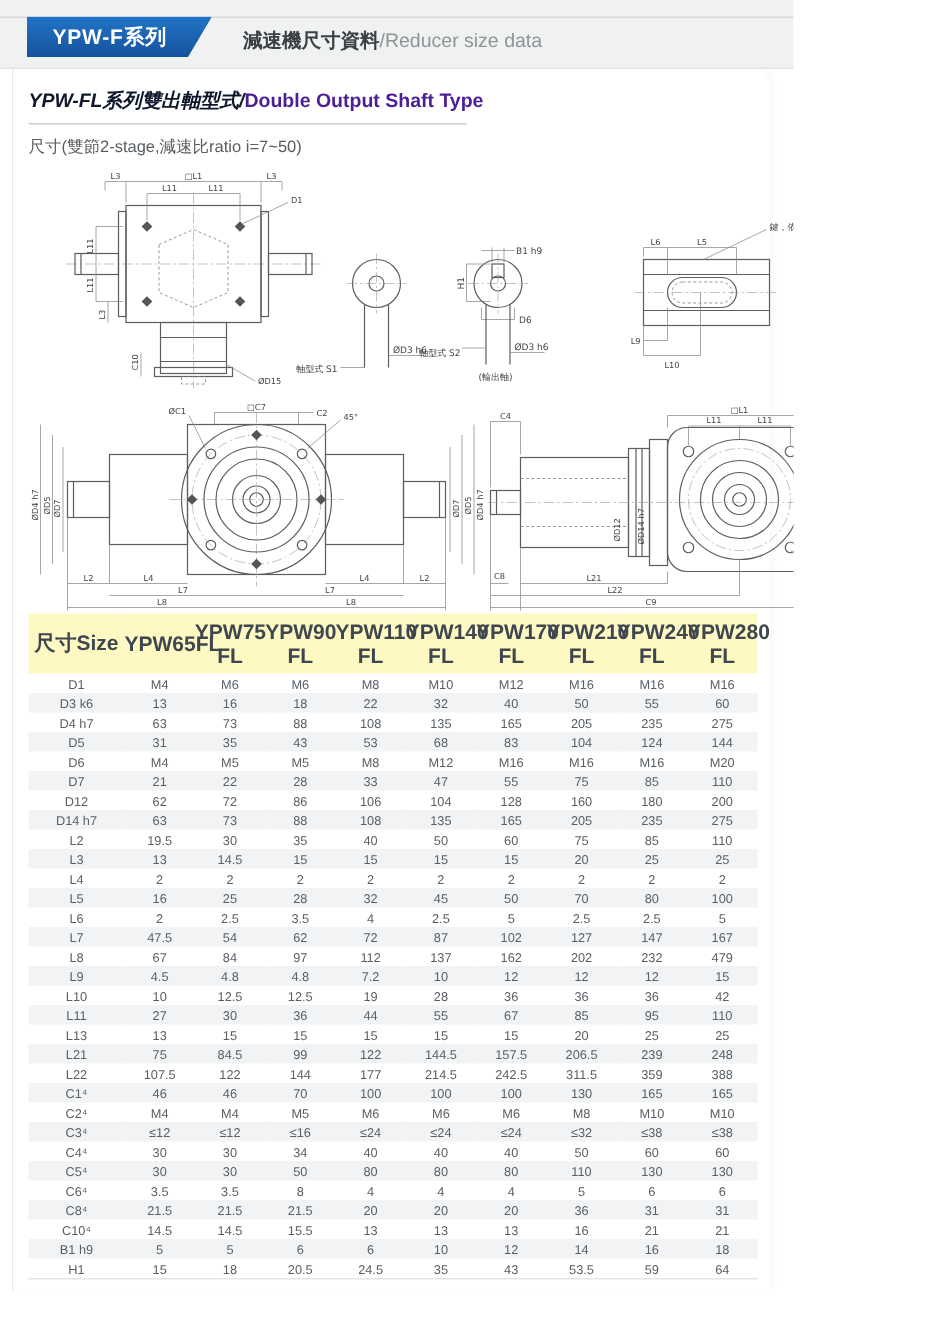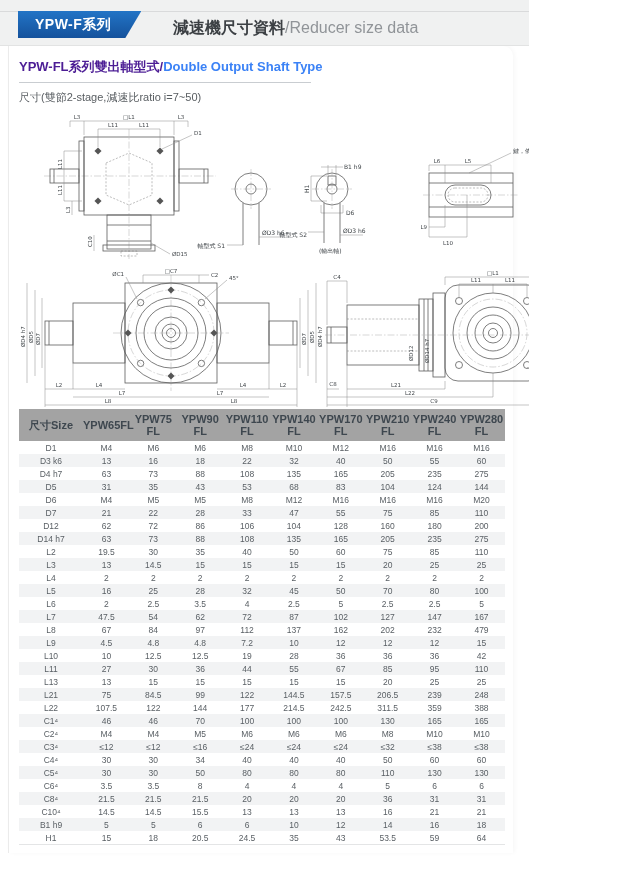--- a/index.html
+++ b/index.html
@@ -8,47 +8,47 @@
   .page { width:529px; height:878px; overflow:hidden; background:#fff; position:relative; }
 
   
   .top-band { position:relative; height:46px; background:#f0f1f1; border-bottom:1px solid #e2e3e3; }
   .band-line { position:absolute; top:11px; left:0; width:608px; height:1px; background:#d9dadb; }
   .badge { position:absolute; left:18px; top:11px; z-index:2;
            background:linear-gradient(180deg,#2274c6,#15529c);
            color:#fff; font-weight:bold; font-size:14px; line-height:27px;
            padding:0 30px 0 17px; letter-spacing:.5px;
            clip-path:polygon(0 0,100% 0,calc(100% - 16px) 100%,0 100%); }
-  .band-title { position:absolute; left:173px; top:18px; font-size:16px; }
+  .band-title { position:absolute; left:162px; top:18px; font-size:13px; }
   .band-title .zh { font-weight:bold; color:#3c4044; }
   .band-title .en { color:#909498; }
 
   
   .card { margin:0 16px 0 8px; background:#fff; border-left:1px solid #ebebeb;
           border-radius:0 10px 0 0; padding:12px 8px 8px 10px;
           box-shadow:2px 0 4px rgba(0,0,0,.03); }
   .section-title { font-size:13px; font-weight:bold; }
-  .section-title .zh { color:#4c1d95; }
-  .section-title .en { color:#3b82f6; }
+  .section-title .zh { color:#0f172a;font-style:italic; }
+  .section-title .en { color:#4c1d95; }
   .title-rule { width:292px; height:1px; background:#c9cdd1; margin:6px 0 7px; }
   .section-sub { font-size:11px; color:#585d61; margin-bottom:2px; }
 
   
   .drawings { height:302px; }
   svg .ol { stroke:#5d5d5d; stroke-width:.8; fill:none; }
   svg .dl { stroke:#8a8a8a; stroke-width:.5; fill:none; }
   svg .cl { stroke:#9a9a9a; stroke-width:.4; fill:none; stroke-dasharray:7 2 1.5 2; }
   svg .hd { stroke:#7a7a7a; stroke-width:.5; fill:none; stroke-dasharray:2 1.6; }
   svg .fb { fill:#555; stroke:none; }
   svg text { font-size:6px; fill:#3f4448; font-family:"DejaVu Sans",sans-serif; }
   svg text.sm { font-size:5.5px; }
 
   
   table { width:100%; border-collapse:collapse; table-layout:fixed; text-align:center; }
-  thead th { background:#a3a3a3; color:#3e474f; font-size:11px; font-weight:bold; padding:4px 0; }
+  thead th { background:#fef9c3; color:#3e474f; font-size:14px; font-weight:bold; padding:4px 0; }
   thead th:first-child { width:64px; }
   tbody td { font-size:8.5px; color:#595f64; padding:1.5px 0; white-space:nowrap; }
   tbody tr:nth-child(even) { background:#f2f3f4; }
   tbody { border-bottom:1px solid #e4e5e6; }
 </style>
 </head>
 <body>
 
 <div class="page">
 

